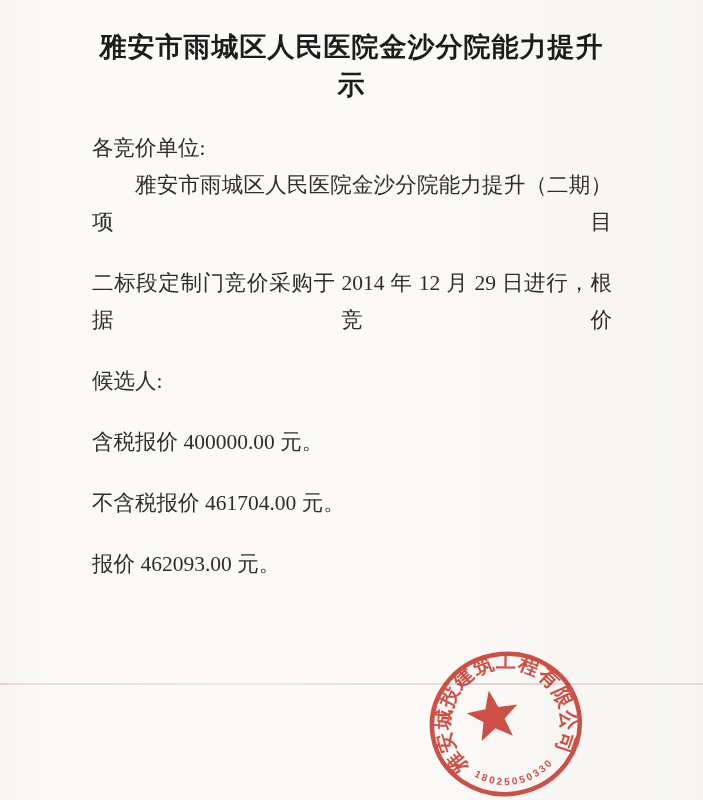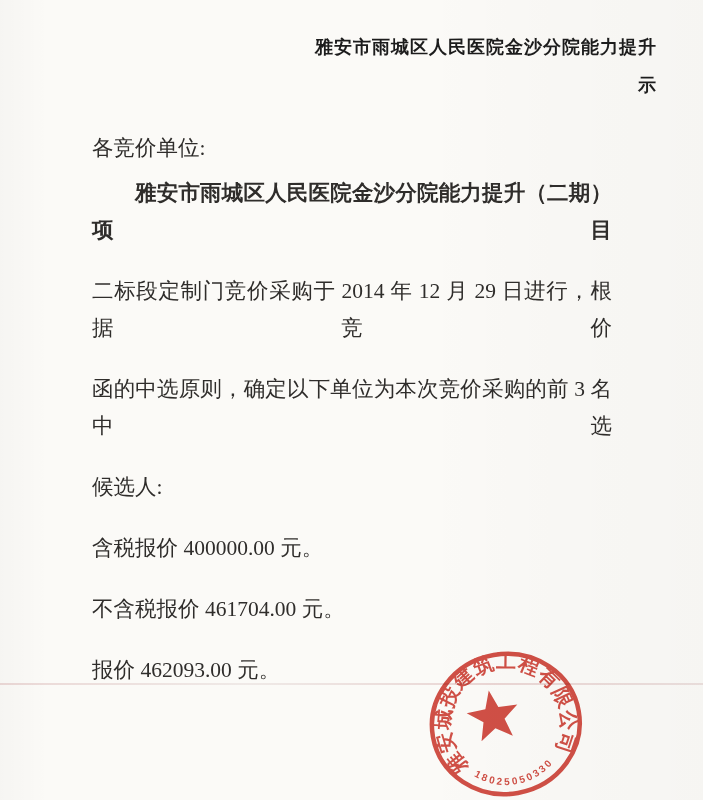--- a/index.html
+++ b/index.html
@@ -11,44 +11,44 @@
     background:
       linear-gradient(90deg, rgba(0,0,0,0.018) 0, rgba(0,0,0,0) 7%, rgba(0,0,0,0) 60%, rgba(0,0,0,0.012) 78%, rgba(0,0,0,0.02) 100%),
       #fbfaf7;
     overflow:hidden;
     color:#2f2d2b;
   }
   .title-block {
     margin:28px 46px 0;
     font-family:"Liberation Sans","DejaVu Sans",sans-serif;
     font-weight:700;
-    font-size:18px;
+    font-size:27px;
     line-height:38px;
     letter-spacing:1px;
-    text-align:right;
+    text-align:center;
     color:#1c1c1c;
   }
   .body-text {
     margin:26px 91px 0 92px;
     width:520px;
     font-family:"Liberation Serif","DejaVu Serif",serif;
     font-size:21.5px;
     color:#2f2d2b;
   }
   .line {
     line-height:37px;
     min-height:37px;
     margin-top:24px;
   }
   .fill {
     text-align:justify;
     text-align-last:justify;
   }
   .indent { text-indent:43px; }
-  .para-first { margin-top:8px;font-weight:bold; }
+  .para-first { margin-top:0; }
   .artifact-line {
     position:absolute;
     left:0; top:683px;
     width:703px; height:2px;
     background:linear-gradient(90deg,
       rgba(193,128,128,0.28) 0%,
       rgba(176,147,147,0.16) 35%,
       rgba(193,128,128,0.30) 70%,
       rgba(180,130,130,0.22) 100%);
     pointer-events:none;
@@ -83,21 +83,20 @@
     <div class="title-line">雅安市雨城区人民医院金沙分院能力提升</div>
     <div class="title-line">示</div>
   </div>
 
   <div class="body-text">
     <div class="line">各竞价单位:</div>
 
     <div>
       <div class="line fill indent para-first">雅安市雨城区人民医院金沙分院能力提升（二期）项目</div>
       <div class="line fill">二标段定制门竞价采购于 2014 年 12 月 29 日进行，根据竞价</div>
-      <div class="line fill">函的中选原则，确定以下单位为本次竞价采购的前 3 名中选</div>
       <div class="line">候选人:</div>
     </div>
 
     <div>
       <div class="line">含税报价 400000.00 元。</div>
     </div>
 
     <div>
       <div class="line">不含税报价 461704.00 元。</div>
     </div>

